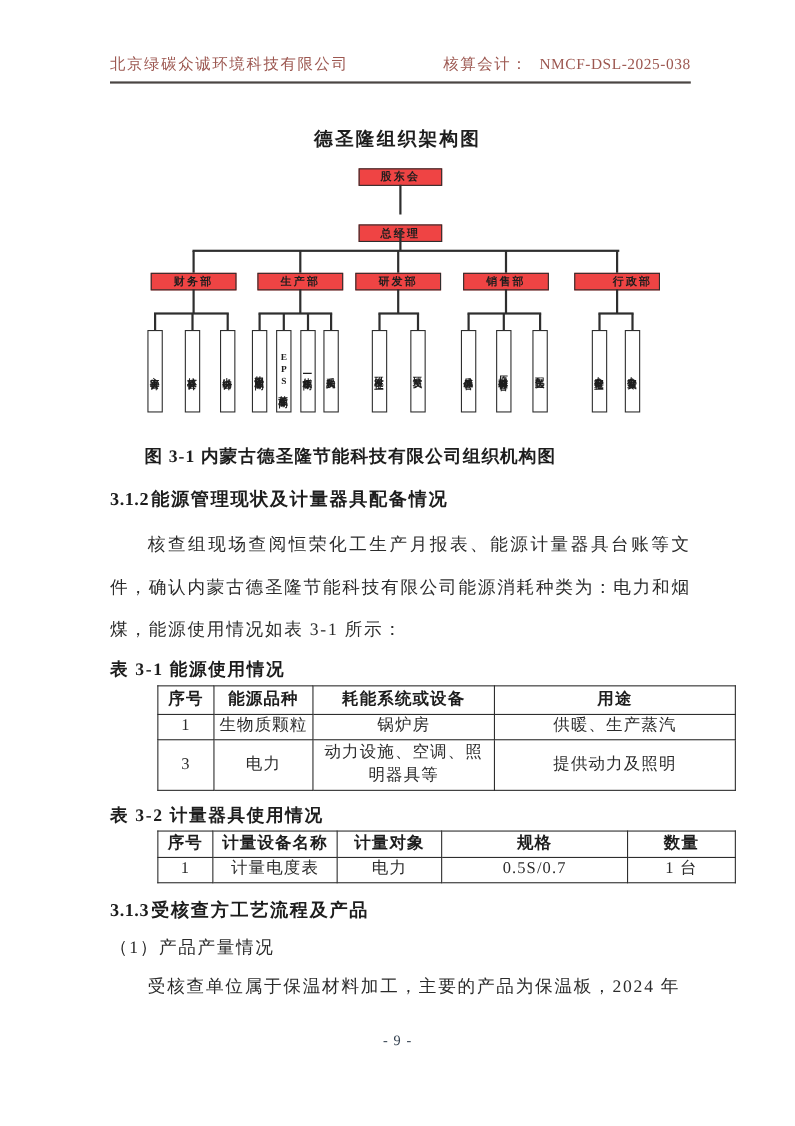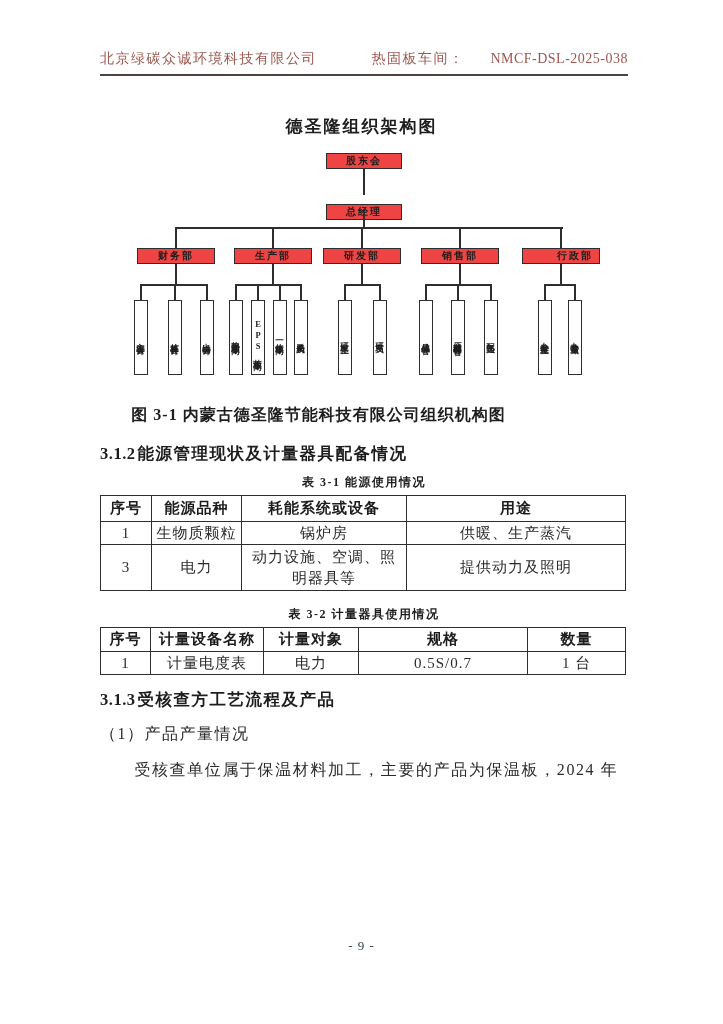--- a/index.html
+++ b/index.html
@@ -10,21 +10,21 @@
     font-family:"Liberation Serif","DejaVu Serif",serif;
     color:#2b2b2b;
   }
   
   .header {
     position:absolute; left:100px; top:50px; width:528px;
     display:flex; justify-content:space-between; align-items:baseline;
     font-size:14px; color:#9c5750; letter-spacing:1.5px;
     padding-bottom:6px; border-bottom:2px solid #4a4543;
   }
-  .header .archive-num { margin-left:26px; letter-spacing:0.5px;text-align:center; }
+  .header .archive-num { margin-left:10px; letter-spacing:0.5px;text-align:center; }
   
   .chart-title {
     position:absolute; top:115px; left:0; width:723px; text-align:center;
     font-size:17px; font-weight:bold; color:#1d1d1d; letter-spacing:2px;
   }
   .obox {
     position:absolute; border:1.5px solid #2e2e2e; background:#ef4444;
     display:flex; align-items:center; justify-content:center;
     font-size:10px; font-weight:bold; color:#1d1d1d; letter-spacing:2px;
     height:16px; width:76px;
@@ -44,22 +44,22 @@
     font-size:16px; font-weight:bold; color:#1d1d1d; letter-spacing:1px;
   }
   
   .content { position:absolute; left:100px; top:443px; width:528px; font-size:16px; }
   .h-sec { font-weight:bold; font-size:16.5px; color:#1d1d1d; letter-spacing:1.5px; line-height:22px; }
   .h-sec .sec-num { letter-spacing:0.5px; margin-right:2px; }
   .para {
     margin-top:12px; line-height:38.5px; letter-spacing:1.6px;
     text-align:justify; text-indent:2.15em; color:#2b2b2b;
   }
-  .tbl-title { margin-top:6px; text-align:center; font-weight:bold; font-size:12px; letter-spacing:1.5px; color:#1d1d1d; line-height:22px; }
-  table { border-collapse:collapse; table-layout:fixed; width:525px; margin-top:2px; }
+  .tbl-title { margin-top:6px; text-align:left; font-weight:bold; font-size:16px; letter-spacing:1.5px; color:#1d1d1d; line-height:22px; }
+  table { border-collapse:collapse; table-layout:fixed; width:525px; margin-top:2px;margin-left:43px; }
   th,td { border:1.5px solid #2e2e2e; text-align:center; vertical-align:middle;
           font-size:15px; letter-spacing:1px; color:#2b2b2b; line-height:21px; padding:0 3px; }
   th { font-weight:bold; color:#1d1d1d; height:26px; }
   .t1-r1 td { height:23px; }
   .t1-r2 td { height:46px; }
   .t2 th { height:24px; }
   .t2 td { height:23px; }
   .tbl-title-2 { margin-top:12px; }
   .h-313 { margin-top:14px; }
   .sub-item { margin-top:12px; letter-spacing:1.5px; line-height:22px; }
@@ -71,21 +71,21 @@
   }
 </style>
 </head>
 <body>
 
 <div class="page">
 
   <div class="header">
     <span>北京绿碳众诚环境科技有限公司</span>
     <span>
-      <span>热固板车间：</span><span class="archive-num">NMCF-DSL-2025-038</span>
+      <span>核算会计：</span><span class="archive-num">NMCF-DSL-2025-038</span>
     </span>
   </div>
 
   <div class="chart-title">德圣隆组织架构图</div>
 
   <div class="obox" style="left:326px; top:153px;">股东会</div>
   <div class="vline" style="left:363px; top:168px; height:27px;"></div>
   <div class="obox" style="left:326px; top:204px;">总经理</div>
   <div class="vline" style="left:363px; top:209px; height:19px;"></div>
   <div class="hline" style="left:175px; top:227px; width:388px;"></div>
@@ -145,20 +145,21 @@
   <div class="cbox" style="left:568px;">办公室专员</div>
 
   <div class="chart-caption">图 3-1 内蒙古德圣隆节能科技有限公司组织机构图</div>
 
   <div class="content">
 
     <div class="h-sec">
       <span class="sec-num">3.1.2</span><span>能源管理现状及计量器具配备情况</span>
     </div>
 
+    <div class="para">核查组现场查阅恒荣化工生产月报表、能源计量器具台账等文件，确认内蒙古德圣隆节能科技有限公司能源消耗种类为：电力和烟煤，能源使用情况如表 3-1 所示：</div>
 
     <div class="tbl-title">表 3-1 能源使用情况</div>
 
     <table>
       <colgroup>
           <col style="width:51px">
           <col style="width:90px">
           <col style="width:165px">
           <col style="width:219px">
         </colgroup>

